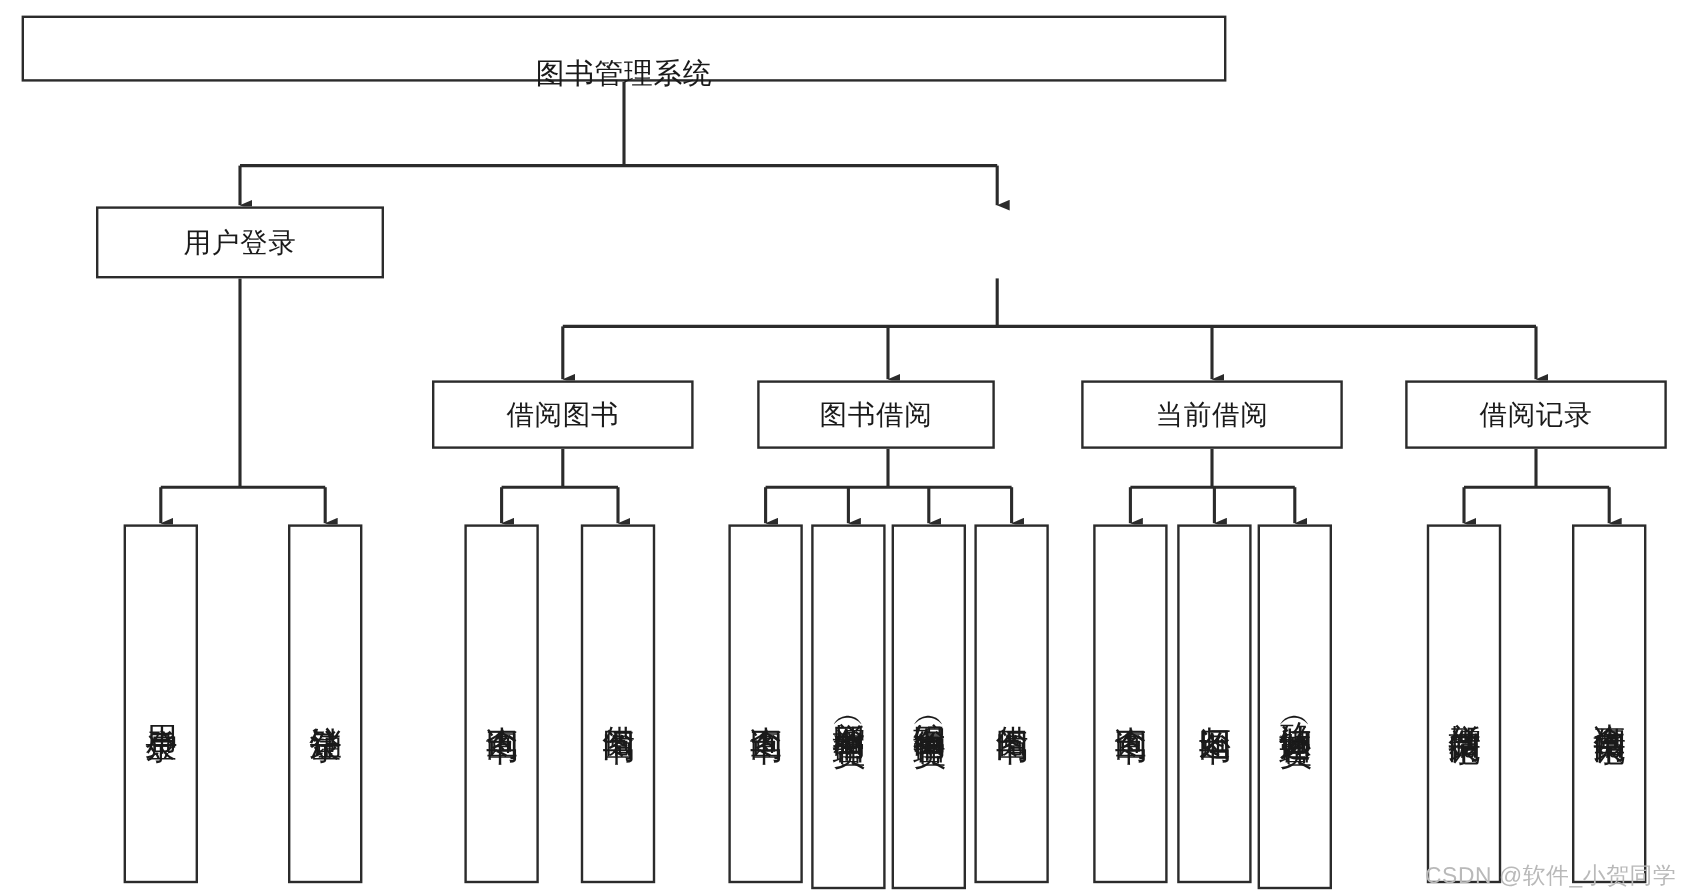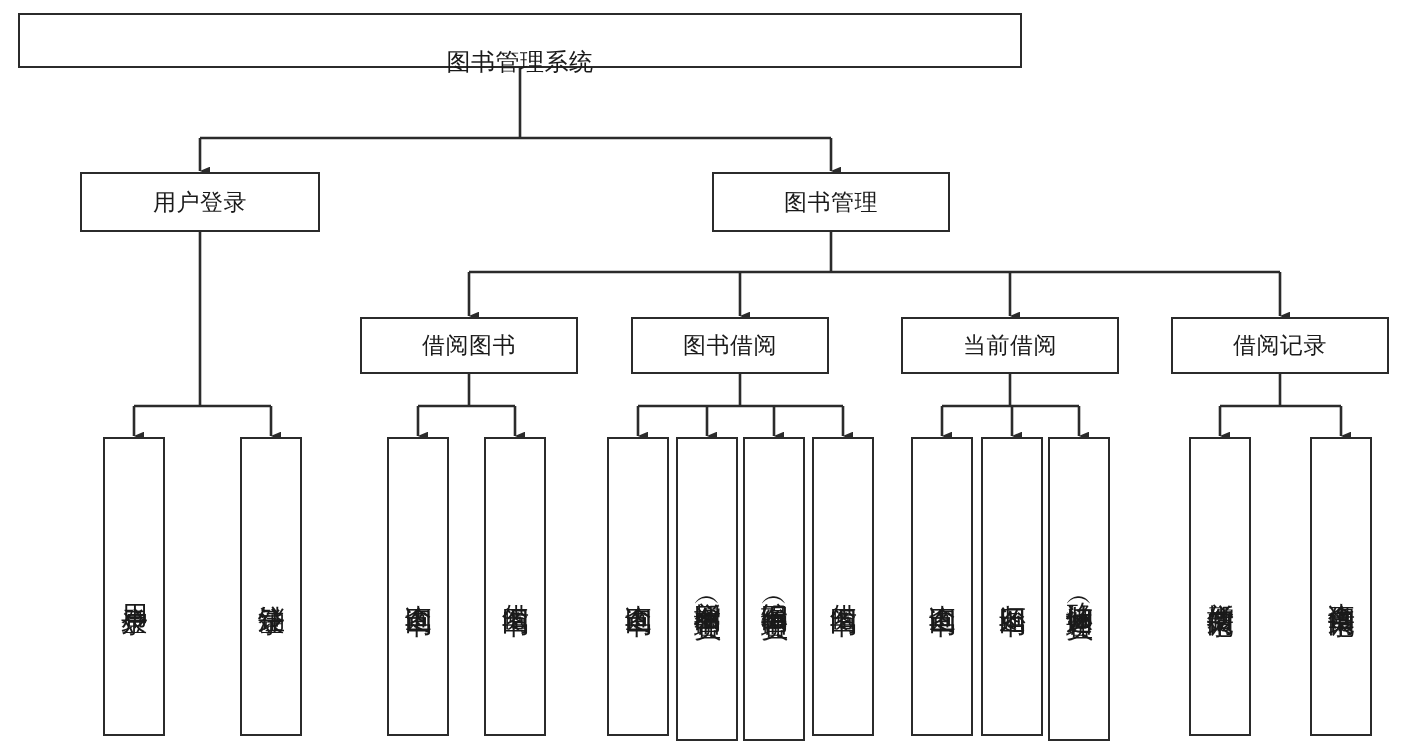--- a/index.html
+++ b/index.html
@@ -125,23 +125,20 @@
       </g>
   </svg>
 
   <div class="node root horiz" style="left: 18px; top: 13px; width: 1004px; height: 55px;">
     <span class="label">图书管理系统</span>
   </div>
 
   <div class="node horiz" style="left: 80px; top: 172px; width: 240px; height: 60px;">
     <span class="label">用户登录</span>
   </div>
-  <div class="node horiz" style="left: 712px; top: 172px; width: 238px; height: 60px;">
-    <span class="label">图书管理</span>
-  </div>
 
   <div class="node horiz" style="left: 360px; top: 317px; width: 218px; height: 57px;">
     <span class="label">借阅图书</span>
   </div>
   <div class="node horiz" style="left: 631px; top: 317px; width: 198px; height: 57px;">
     <span class="label">图书借阅</span>
   </div>
   <div class="node horiz" style="left: 1171px; top: 317px; width: 218px; height: 57px;">
     <span class="label">借阅记录</span>
   </div>
@@ -182,13 +179,14 @@
   <div class="node vert" style="left: 1048px; top: 437px; width: 62px; height: 304px;">
     <span class="label">确认归还（管理员）</span>
   </div>
   <div class="node vert" style="left: 1189px; top: 437px; width: 62px; height: 299px;">
     <span class="label">新增借阅记录</span>
   </div>
   <div class="node vert" style="left: 1310px; top: 437px; width: 62px; height: 299px;">
     <span class="label">查询借阅记录</span>
   </div>
 
+  <div id="watermark">CSDN @软件_小贺同学</div>
 </div>
 
 </body></html>

